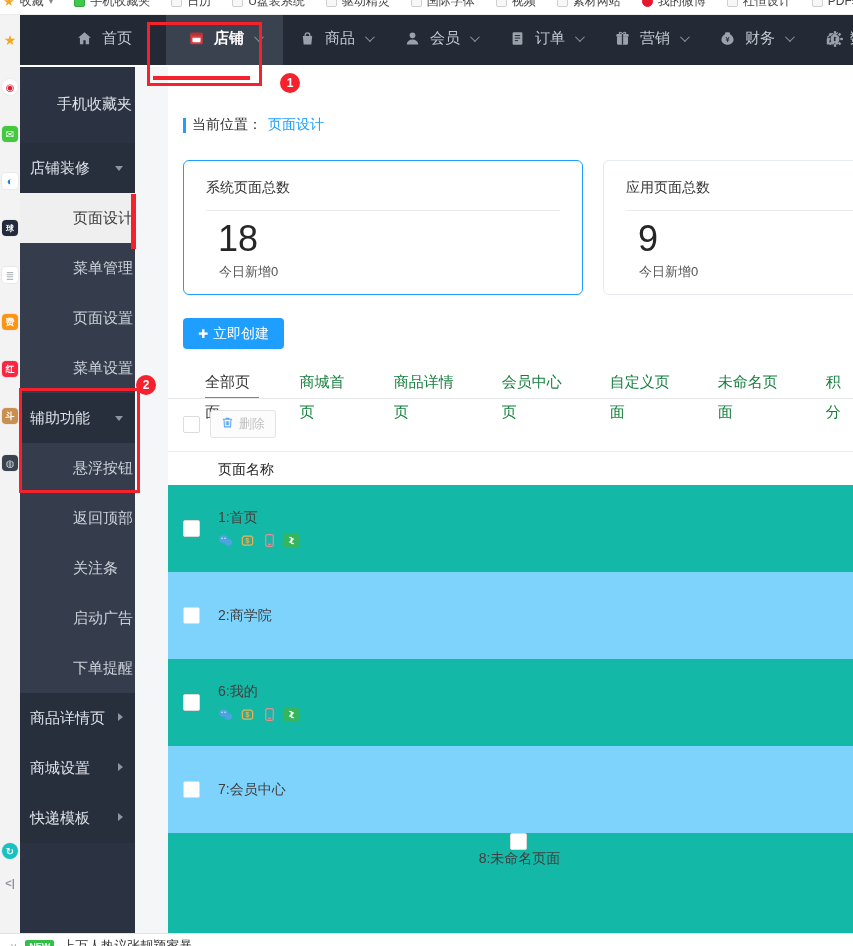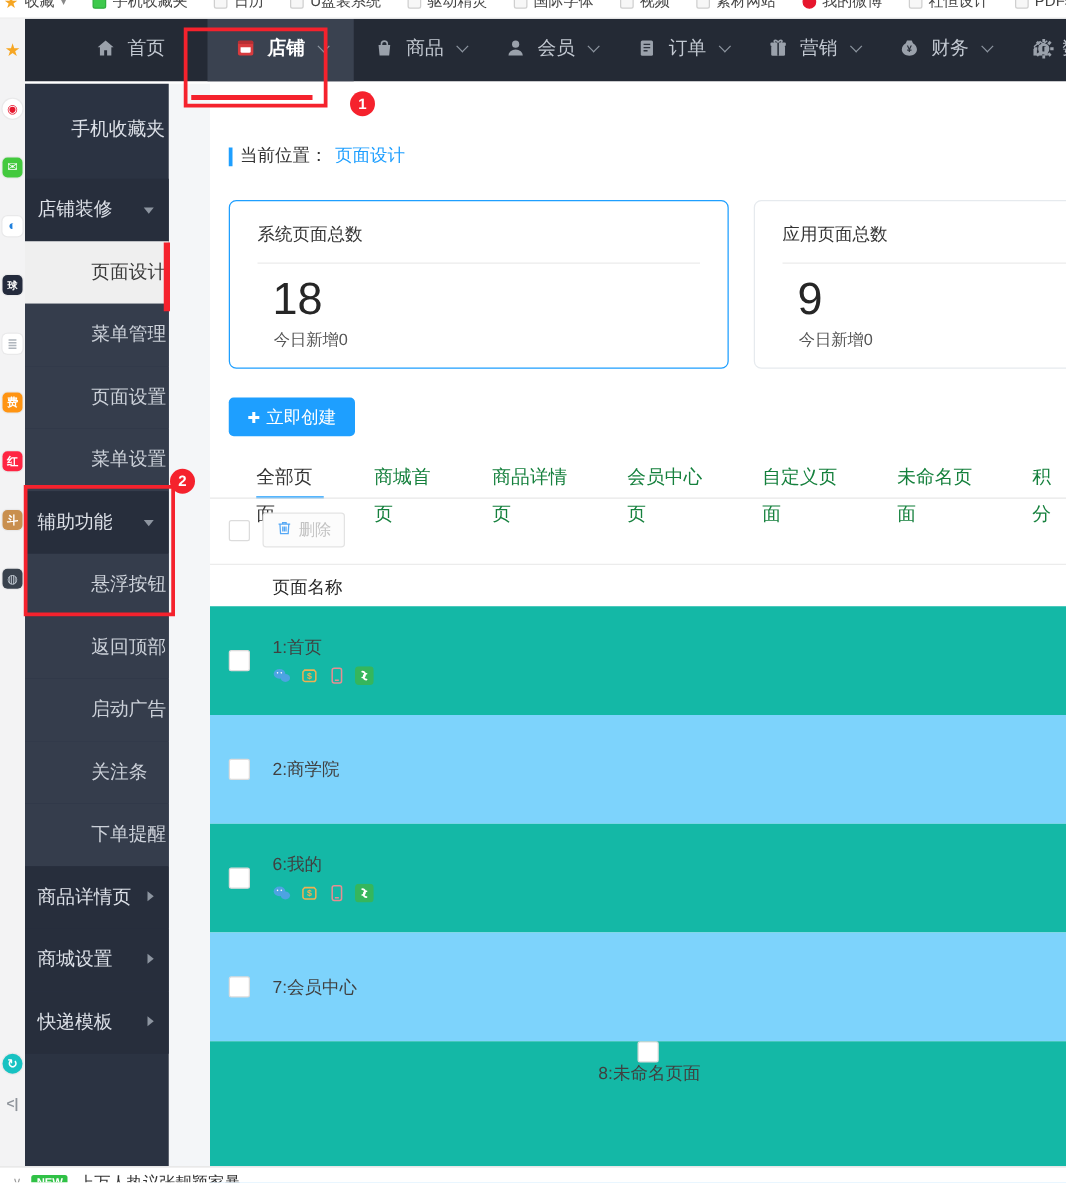--- a/index.html
+++ b/index.html
@@ -275,22 +275,22 @@
   <aside class="sidebar" id="sidebarEl">
       <div class="sb-item sb-home"><span>手机收藏夹</span></div>
       <div class="sb-item sb-group"><span>店铺装修</span><span class="sb-caret-down"></span></div>
       <div class="sb-item sb-sub active"><span>页面设计</span></div>
       <div class="sb-item sb-sub"><span>菜单管理</span></div>
       <div class="sb-item sb-sub"><span>页面设置</span></div>
       <div class="sb-item sb-sub"><span>菜单设置</span></div>
       <div class="sb-item sb-group"><span>辅助功能</span><span class="sb-caret-down"></span></div>
       <div class="sb-item sb-sub"><span>悬浮按钮</span></div>
       <div class="sb-item sb-sub"><span>返回顶部</span></div>
+      <div class="sb-item sb-sub"><span>关注条</span></div>
       <div class="sb-item sb-sub"><span>启动广告</span></div>
-      <div class="sb-item sb-sub"><span>关注条</span></div>
       <div class="sb-item sb-sub"><span>下单提醒</span></div>
       <div class="sb-item sb-group"><span>商品详情页</span><span class="sb-caret-right"></span></div>
       <div class="sb-item sb-group"><span>商城设置</span><span class="sb-caret-right"></span></div>
       <div class="sb-item sb-group"><span>快递模板</span><span class="sb-caret-right"></span></div>
     </aside>
   <div class="gutter"></div>
 
   <main class="main">
     <div class="breadcrumb">
       <span class="bc-bar"></span>

